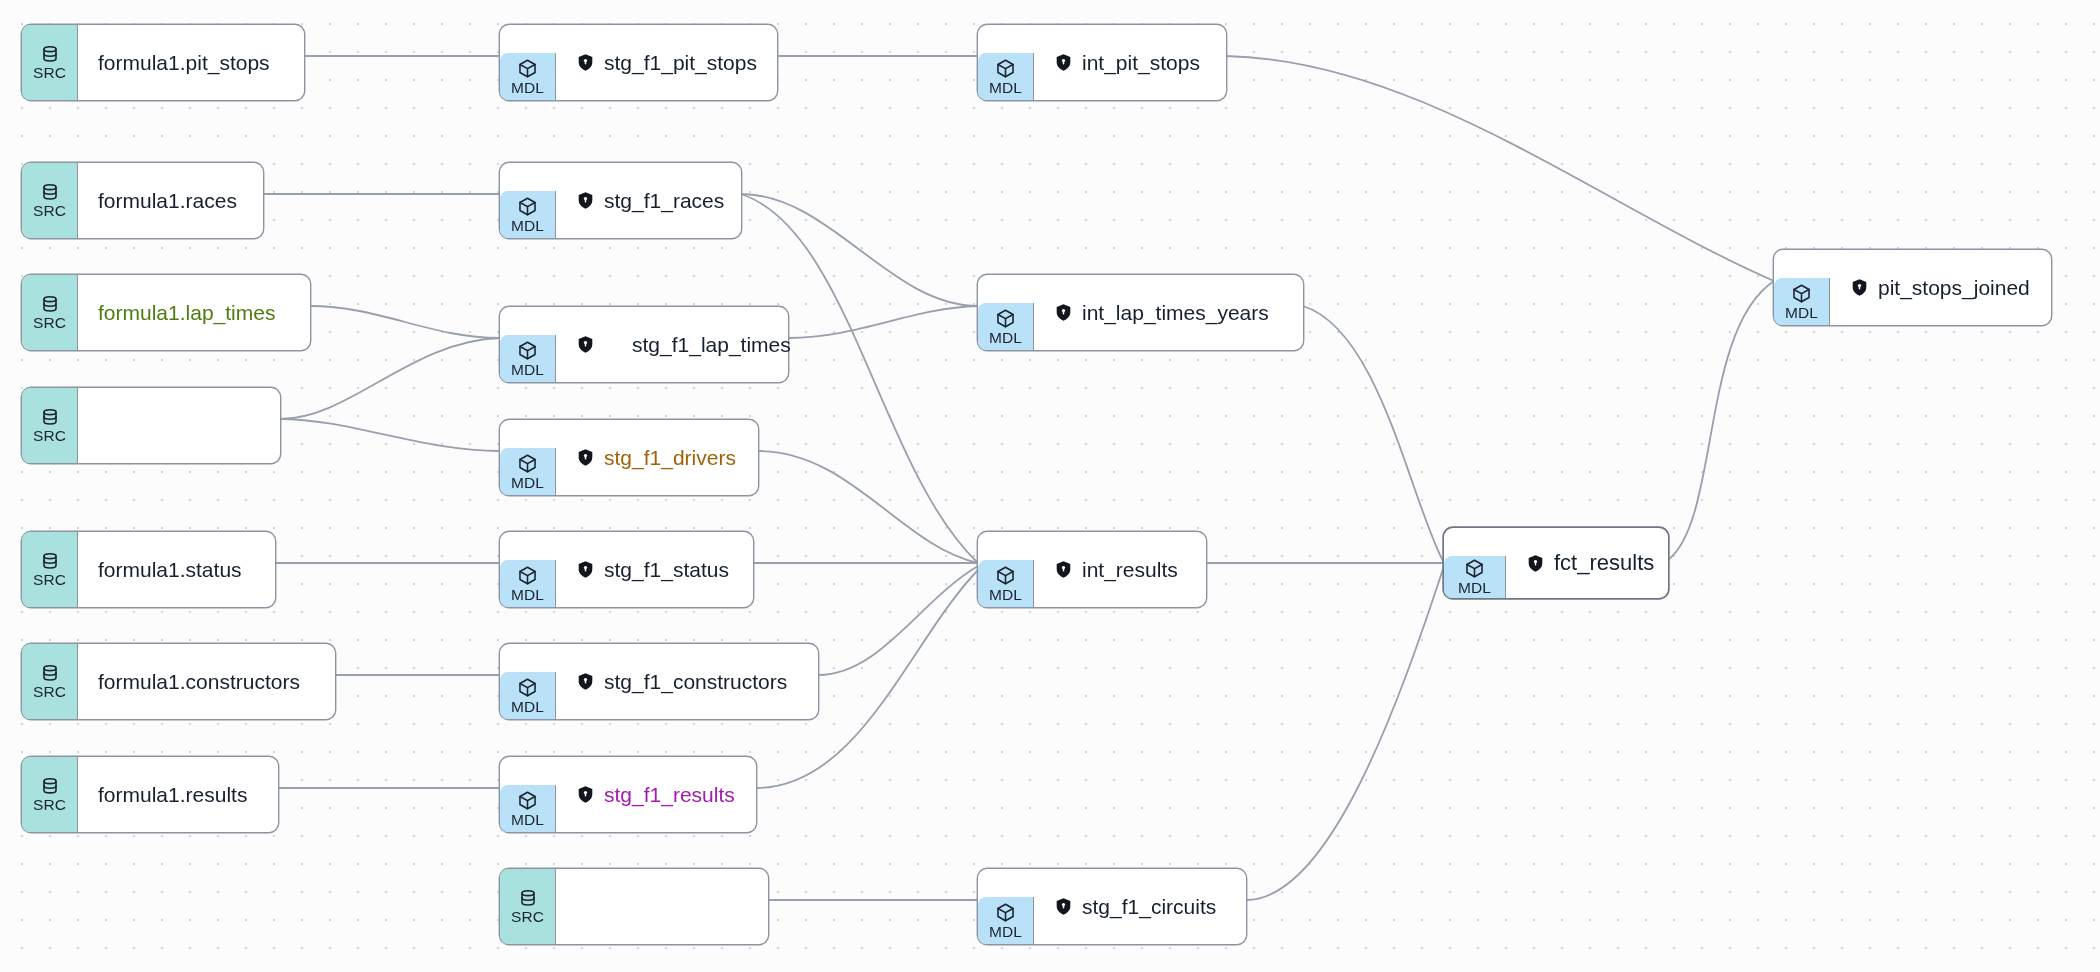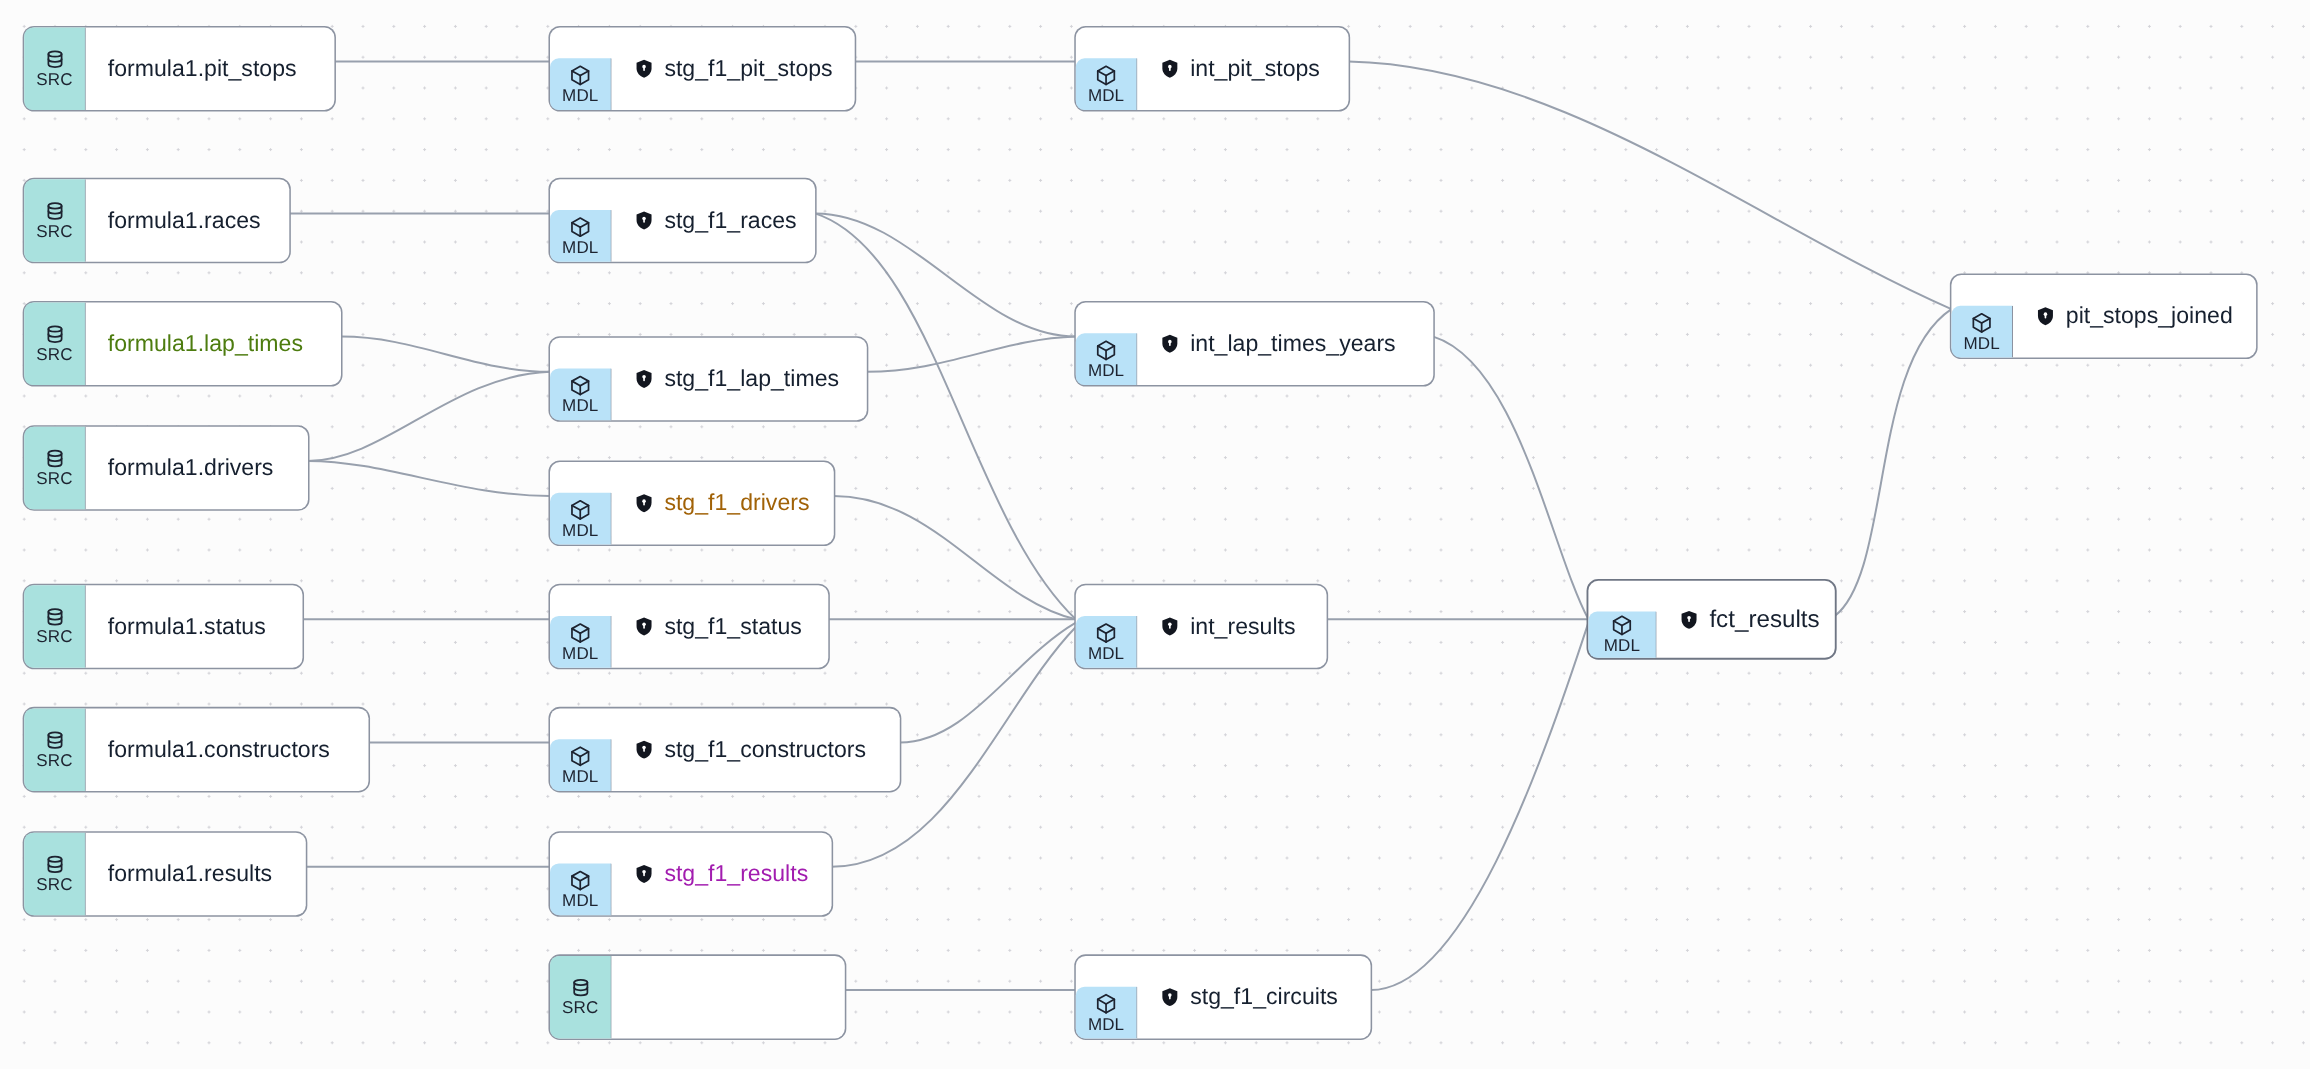--- a/index.html
+++ b/index.html
@@ -177,23 +177,20 @@
         <div class="badge badge-src" style="background: rgb(169, 225, 222);">
           <span>
             <svg width="20" height="20" viewBox="0 0 24 24" fill="none" stroke="#1d2330" stroke-width="1.9" stroke-linecap="round" stroke-linejoin="round">
               <ellipse cx="12" cy="6.2" rx="7.2" ry="2.9"></ellipse>
               <path d="M4.8 6.2 v5.6 c0 1.6 3.2 2.9 7.2 2.9 s7.2-1.3 7.2-2.9 V6.2"></path>
               <path d="M4.8 11.8 v5.6 c0 1.6 3.2 2.9 7.2 2.9 s7.2-1.3 7.2-2.9 v-5.6"></path>
             </svg>
           </span>
           <span class="badge-text">SRC</span>
         </div>
-        <div class="node-body">
-          <span class="node-label" style="color: rgb(22, 32, 47);">formula1.drivers</span>
-        </div>
       </div>
       <div class="node" style="left: 22px; top: 532px; width: 253px;">
         <div class="badge badge-src" style="background: rgb(169, 225, 222);">
           <span>
             <svg width="20" height="20" viewBox="0 0 24 24" fill="none" stroke="#1d2330" stroke-width="1.9" stroke-linecap="round" stroke-linejoin="round">
               <ellipse cx="12" cy="6.2" rx="7.2" ry="2.9"></ellipse>
               <path d="M4.8 6.2 v5.6 c0 1.6 3.2 2.9 7.2 2.9 s7.2-1.3 7.2-2.9 V6.2"></path>
               <path d="M4.8 11.8 v5.6 c0 1.6 3.2 2.9 7.2 2.9 s7.2-1.3 7.2-2.9 v-5.6"></path>
             </svg>
           </span>
@@ -301,21 +298,21 @@
           <span class="badge-text">MDL</span>
         </div>
         <div class="node-body">
           <span>
             <svg class="shield" width="19" height="19" viewBox="0 0 24 24">
               <path d="M12 1.7 L20.6 5.1 V11.5 c0 5.2-3.6 9.2-8.6 10.8 C7 20.7 3.4 16.7 3.4 11.5 V5.1 Z" fill="#12161f"></path>
               <circle cx="12" cy="9.6" r="2.05" fill="#ffffff"></circle>
               <rect x="11.05" y="10.1" width="1.9" height="4.5" rx=".95" fill="#ffffff"></rect>
             </svg>
           </span>
-          <span class="node-label" style="color: rgb(22, 32, 47);">stg_f1_lap_times</span>
+          <span class="node-label" style="color: rgb(22, 32, 47); margin-left: 28px;">stg_f1_lap_times</span>
         </div>
       </div>
       <div class="node" style="left: 500px; top: 420px; width: 258px;">
         <div class="badge badge-mdl" style="background: rgb(185, 226, 248);">
           <span>
             <svg width="21" height="21" viewBox="0 0 24 24" fill="none" stroke="#1d2330" stroke-width="1.8" stroke-linecap="round" stroke-linejoin="round">
               <path d="M12 2.6 L20.6 7.4 V16.6 L12 21.4 L3.4 16.6 V7.4 Z"></path>
               <path d="M3.4 7.4 L12 12.2 L20.6 7.4"></path>
               <path d="M12 12.2 V21.4"></path>
             </svg>

